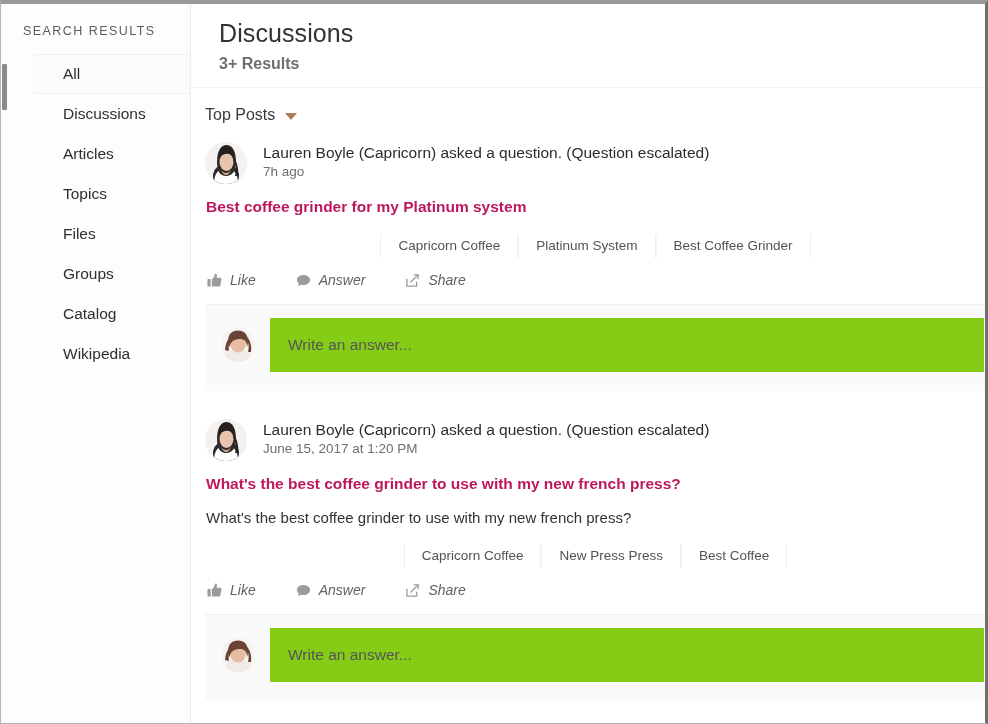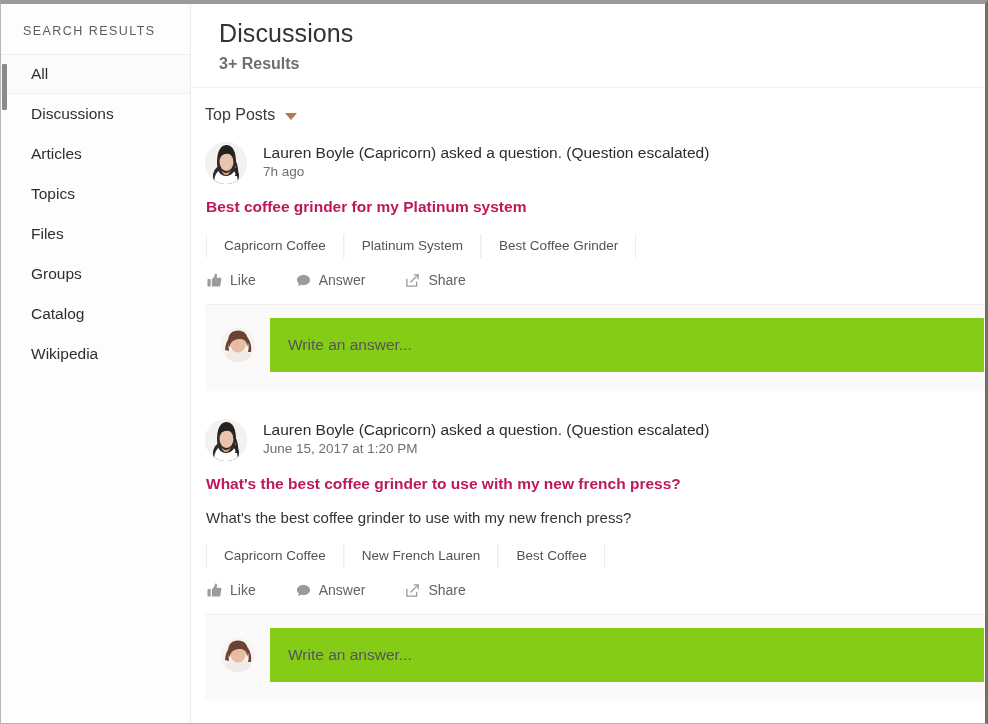--- a/index.html
+++ b/index.html
@@ -67,21 +67,21 @@
   #sidebar-title {
     font-size: 12.5px;
     letter-spacing: 1.45px;
     color: #5c5c5c;
     padding-left: 22px;
     padding-bottom: 16px;
     font-weight: 400;
     white-space: nowrap;
   }
 
-  .sidebar-list { list-style: none; }
+  .sidebar-list { list-style: none; padding-left: 32px; }
 
   .sidebar-item {
     height: 40px;
     display: flex;
     align-items: center;
     padding-left: 30px;
     font-size: 15.5px;
     color: #2e2e2e;
     cursor: pointer;
     border-top: 1px solid transparent;
@@ -193,38 +193,40 @@
     color: #333333;
     margin-top: 16px;
     margin-left: 1px;
   }
 
   .tag-row {
     display: flex;
     align-items: center;
     margin-top: 18px;
     margin-left: 1px;
+    justify-content: center;
   }
   .tag {
     font-size: 13.5px;
     color: #535353;
     padding: 4px 17px 5px 17px;
     border-right: 1px solid #ededed;
     border-left: 1px solid #f6f6f6;
     cursor: pointer;
     white-space: nowrap;
   }
   .tag:first-child { border-left: 1px solid #ededed; }
 
   .action-row {
     display: flex;
     align-items: center;
     margin-top: 14px;
     margin-left: 2px;
     padding-bottom: 16px;
+    font-style: italic;
   }
   .action {
     display: flex;
     align-items: center;
     font-size: 14px;
     color: #626262;
     margin-right: 40px;
     cursor: pointer;
   }
   .action .ico {
@@ -407,21 +409,21 @@
             <div class="post-byline">Lauren Boyle (Capricorn) asked a question. (Question escalated)</div>
             <div class="post-time">June 15, 2017 at 1:20 PM</div>
           </div>
         </div>
 
         <h2 class="post-title">What's the best coffee grinder to use with my new french press?</h2>
         <p class="post-body">What's the best coffee grinder to use with my new french press?</p>
 
         <div class="tag-row">
           <span class="tag">Capricorn Coffee</span>
-          <span class="tag">New French Lauren</span>
+          <span class="tag">New Press Press</span>
           <span class="tag">Best Coffee</span>
         </div>
 
         <div class="action-row">
           <span class="action">
             <span class="ico">
               <svg width="15" height="15" viewBox="0 0 16 16" fill="currentColor">
                 <rect x="0.5" y="6.5" width="3.4" height="8" rx="0.6"></rect>
                 <path d="M5.2 14.5 L5.2 6.4 C6.6 5.6 7.7 4.2 8.1 2.6 L8.4 1.3 C8.5 0.8 9 0.5 9.5 0.6 C10.3 0.8 10.8 1.6 10.7 2.4 L10.3 5 L14.2 5 C15 5 15.6 5.8 15.4 6.6 L14.2 13.2 C14.1 14 13.4 14.5 12.6 14.5 Z"></path>
               </svg>

